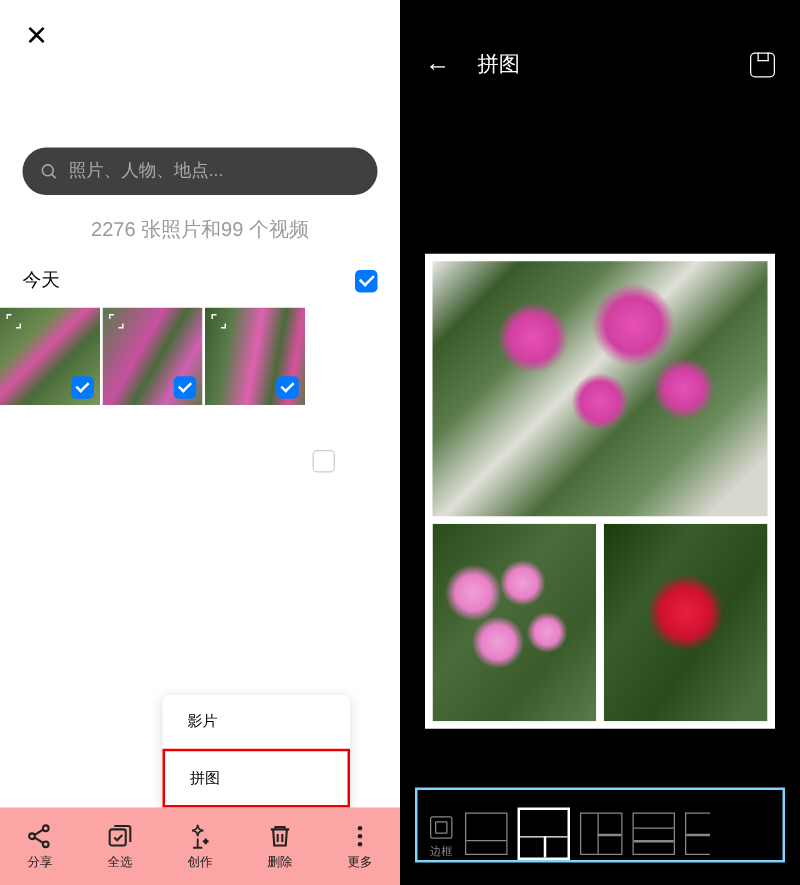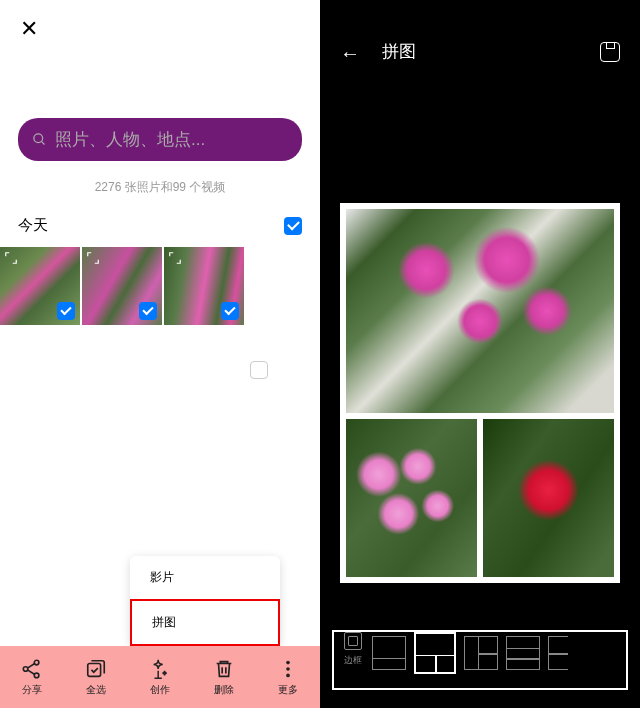--- a/index.html
+++ b/index.html
@@ -4,23 +4,23 @@
 <style>
 * { margin: 0; padding: 0; box-sizing: border-box; }
 body { width: 640px; height: 708px; display: flex; font-family: -apple-system, sans-serif; background: #fff; }
 .left-pane { width: 320px; height: 708px; background: #fff; display: flex; flex-direction: column; position: relative; }
 .right-pane { width: 320px; height: 708px; background: #000; display: flex; flex-direction: column; position: relative; }
 
 
 .left-header { display: flex; align-items: center; padding: 16px 20px; gap: 24px; }
 .close-x { font-size: 22px; font-weight: 300; }
 .header-title { font-size: 19px; font-weight: 500; }
-.search-bar { margin: 60px 18px 12px; background: #701a75; border-radius: 20px; padding: 10px 14px; display: flex; align-items: center; gap: 8px; color: #aaa; font-size: 17px; }
+.search-bar { margin: 60px 18px 12px; background: #404040; border-radius: 20px; padding: 10px 14px; display: flex; align-items: center; gap: 8px; color: #aaa; font-size: 14px; }
 .search-icon-svg { width: 15px; height: 15px; }
-.stats { text-align: center; color: #999; font-size: 12px; margin: 6px 0 14px; }
+.stats { text-align: center; color: #999; font-size: 16px; margin: 6px 0 14px; }
 .section-row { display: flex; justify-content: space-between; align-items: center; padding: 6px 18px; }
 .section-label { font-size: 15px; font-weight: 500; }
 .checkbox-checked { width: 18px; height: 18px; background: #0078ff; border-radius: 4px; display: flex; align-items: center; justify-content: center; }
 .checkbox-checked::after { content: ""; width: 9px; height: 5px; border-left: 2px solid #fff; border-bottom: 2px solid #fff; transform: rotate(-45deg) translate(1px, -1px); }
 .checkbox-unchecked { width: 18px; height: 18px; border: 1.5px solid #ccc; border-radius: 4px; }
 .thumbs { display: flex; gap: 2px; padding: 6px 0; margin-left: 0; }
 .thumb { width: 80px; height: 78px; position: relative; overflow: hidden; }
 .thumb-img { width: 100%; height: 100%; }
 .thumb-check { position: absolute; bottom: 5px; right: 5px; width: 18px; height: 18px; background: #0078ff; border-radius: 4px; display: flex; align-items: center; justify-content: center; }
 .thumb-check::after { content: ""; width: 8px; height: 4px; border-left: 2px solid #fff; border-bottom: 2px solid #fff; transform: rotate(-45deg) translate(1px,-1px); }
@@ -44,21 +44,21 @@
 .save-icon { width: 20px; height: 20px; border: 1.5px solid #fff; border-radius: 4px; position: relative; }
 .save-icon::after { content: ""; position: absolute; top: -1px; right: 4px; width: 7px; height: 6px; border: 1.5px solid #fff; border-top: none; }
 
 .collage-area { flex: 1; display: flex; align-items: center; justify-content: center; padding: 40px 10px; }
 .collage { width: 280px; height: 380px; background: #fff; padding: 6px; display: flex; flex-direction: column; gap: 6px; }
 .collage-top { flex: 1.3; }
 .collage-bottom { flex: 1; display: flex; gap: 6px; }
 .collage-cell { flex: 1; overflow: hidden; }
 .collage-img { width: 100%; height: 100%; }
 
-.layout-bar { position: absolute; bottom: 18px; left: 12px; right: 12px; height: 60px; border: 2px solid #ffffff; display: flex; align-items: flex-start; gap: 10px; padding: 0 10px; }
+.layout-bar { position: absolute; bottom: 18px; left: 12px; right: 12px; height: 60px; border: 2px solid #7dd3fc; display: flex; align-items: flex-end; gap: 10px; padding: 0 10px; }
 .layout-label-grp { display: flex; flex-direction: column; align-items: center; gap: 4px; color: #888; }
 .layout-label-icon { width: 18px; height: 18px; border: 1.5px solid #888; border-radius: 2px; position: relative; }
 .layout-label-icon::after { content: ""; position: absolute; inset: 3px; border: 1.5px solid #888; border-radius: 1px; }
 .layout-label-text { font-size: 9px; }
 .layout-options { display: flex; gap: 8px; align-items: center; flex: 1; }
 .layout-opt { width: 34px; height: 34px; border: 1.5px solid #888; position: relative; flex-shrink: 0; }
 .layout-opt.selected { border: 2.5px solid #fff; width: 42px; height: 42px; }
 .layout-opt .h-line { position: absolute; left: 0; right: 0; height: 1.5px; background: #888; }
 .layout-opt .v-line { position: absolute; top: 0; bottom: 0; width: 1.5px; background: #888; }
 .layout-opt.selected .h-line, .layout-opt.selected .v-line { background: #fff; }

